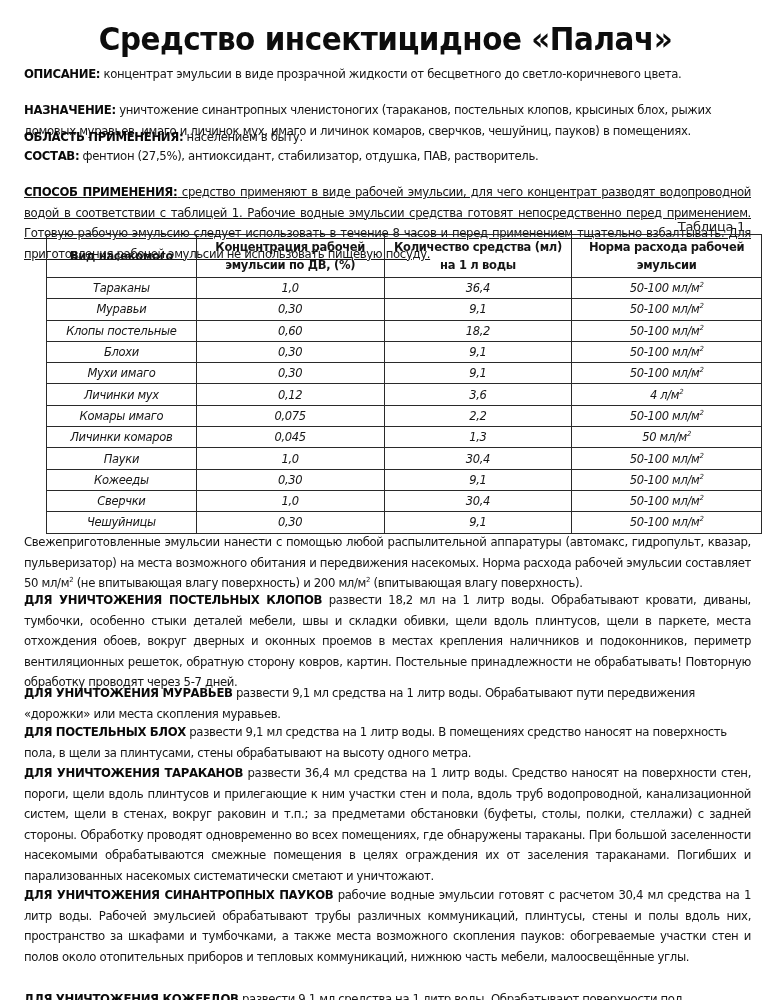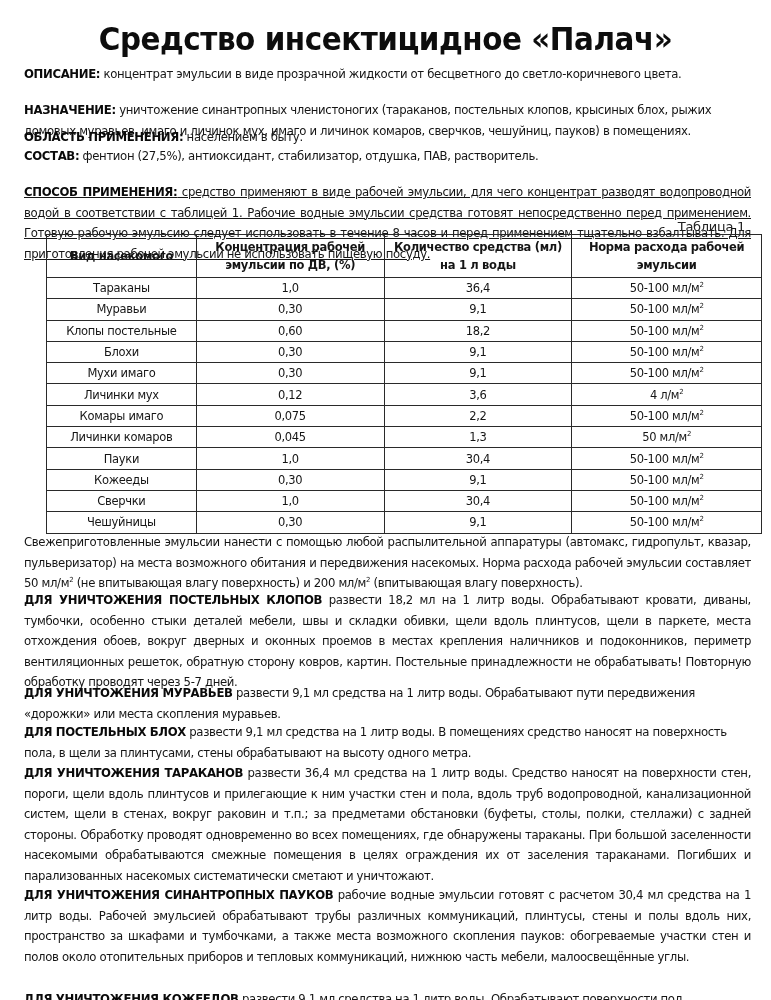--- a/index.html
+++ b/index.html
@@ -27,21 +27,21 @@
     font-family: "DejaVu Sans", sans-serif; font-size: 13px; color: #222;
     letter-spacing: -0.3px;
   }
   table {
     position: absolute; left: 46px; top: 234px; width: 716px;
     border-collapse: collapse; font-family: "DejaVu Sans", sans-serif;
     font-size: 11.5px; color: #151515; letter-spacing: -0.3px;
   }
   th, td { border: 1px solid #2a2a2a; text-align: center; padding: 0 2px; }
   th { height: 42px; font-weight: bold; line-height: 18px; }
-  td { height: 20.3px; line-height: 18px; }
+  td { height: 20.3px; line-height: 18px; font-style: italic; }
   col.c1 { width: 150px; } col.c2 { width: 188px; } col.c3 { width: 188px; } col.c4 { width: 190px; }
 </style>
 </head>
 <body>
 
 <div class="page">
 
   <h1>Средство инсектицидное «Палач»</h1>
 
   <div class="block tight" style="top:64px;">

